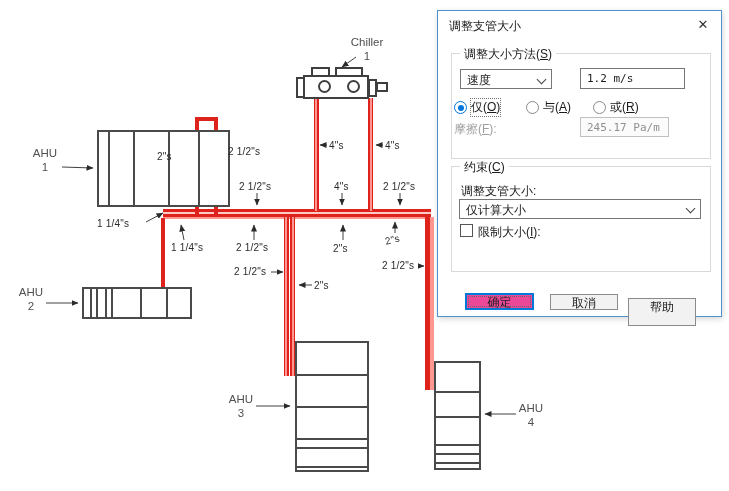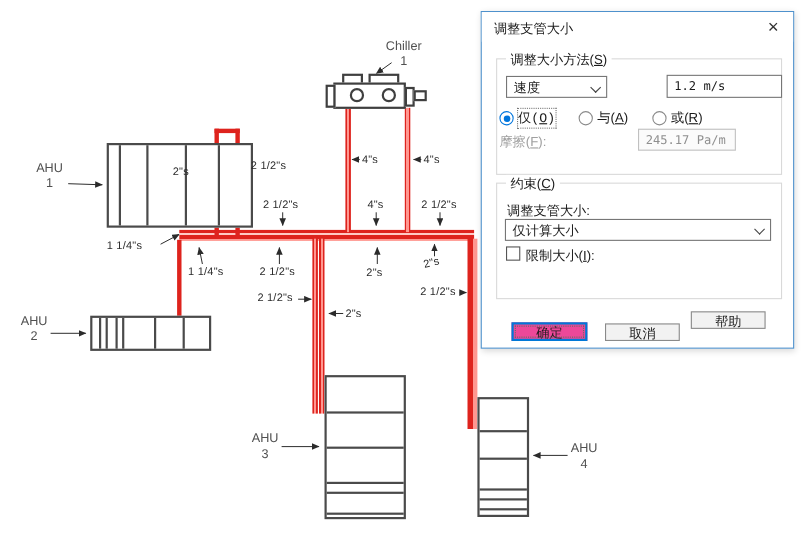--- a/index.html
+++ b/index.html
@@ -45,21 +45,21 @@
           font-family:"DejaVu Sans Mono",monospace;font-size:11px;padding:3px 0 0 6px;
           white-space:nowrap;overflow:hidden;}
   .tinput.disabled{border-color:#c0c0c0;background:#fbfbfb;color:#8f8f8f;}
   .mono{font-family:"DejaVu Sans Mono",monospace;font-size:11px;}
   .radio{position:absolute;display:flex;align-items:center;gap:4px;}
   .rdot{width:13px;height:13px;border-radius:50%;border:1px solid #8a8a8a;background:#fff;
         box-sizing:border-box;position:relative;flex:0 0 auto;}
   .radio.selected .rdot{border-color:#0075dd;}
   .radio.selected .rdot::after{content:"";position:absolute;left:2.5px;top:2.5px;width:6px;height:6px;
         border-radius:50%;background:#0075dd;}
-  .radio.selected .rlabel{outline:1px dotted #777;outline-offset:0px;font-family:Liberation Mono, monospace;}
+  .radio.selected .rlabel{outline:1px dotted #777;outline-offset:0px;}
   .dim{color:#a0a0a0;}
   .check{position:absolute;width:13px;height:13px;border:1px solid #555;background:#fff;box-sizing:border-box;}
   .btn{position:absolute;box-sizing:border-box;border:1px solid #8a8a8a;background:#f2f2f2;
        text-align:center;font-size:12px;line-height:14px;padding-top:1px;cursor:default;}
   .btn.primary{border:2px solid #0078d7;background:#ec4899;outline:1px dotted #666;outline-offset:-4px;line-height:12px;}
   .plainlabel{position:absolute;white-space:nowrap;}
 </style>
 </head>
 <body>
 
@@ -191,21 +191,21 @@
       <span class="closebox">✕</span>
     </div>
 
     <div class="group" style="left:13px;top:42px;width:258px;height:104px;">
       <span class="legend">调整大小方法(<u>S</u>)</span>
     </div>
     <div class="combo" style="left:22px;top:58px;width:92px;height:20px;">
       <span>速度</span>
       <span class="chev"></span>
     </div>
-    <div class="tinput" style="left:142px;top:57px;width:105px;height:21px;margin-left:26px;">1.2 m/s</div>
+    <div class="tinput" style="left:142px;top:57px;width:105px;height:21px;">1.2 m/s</div>
 
     <div class="radio selected" style="left:16px;top:88px;">
       <span class="rdot"></span>
       <span class="rlabel">仅(<u>O</u>)</span>
     </div>
     <div class="radio" style="left:88px;top:88px;">
       <span class="rdot"></span>
       <span class="rlabel">与(<u>A</u>)</span>
     </div>
     <div class="radio" style="left:155px;top:88px;">
@@ -222,15 +222,15 @@
     <span class="plainlabel" style="left:23px;top:172px;">调整支管大小:</span>
     <div class="combo" style="left:21px;top:188px;width:242px;height:19px;">
       <span>仅计算大小</span>
       <span class="chev" style="top:5px;"></span>
     </div>
     <span class="check" style="left:22px;top:213px;"></span>
     <span class="plainlabel" style="left:40px;top:213px;">限制大小(<u>I</u>):</span>
 
     <div class="btn primary" style="left:27px;top:282px;width:69px;height:17px;">确定</div>
     <div class="btn" style="left:112px;top:283px;width:68px;height:16px;">取消</div>
-    <div class="btn" style="left:190px;top:272px;width:68px;height:16px;">帮助</div>
+    <div class="btn" style="left:190px;top:287px;width:68px;height:28px;">帮助</div>
   </div>
 </div>
 
 </body></html>

